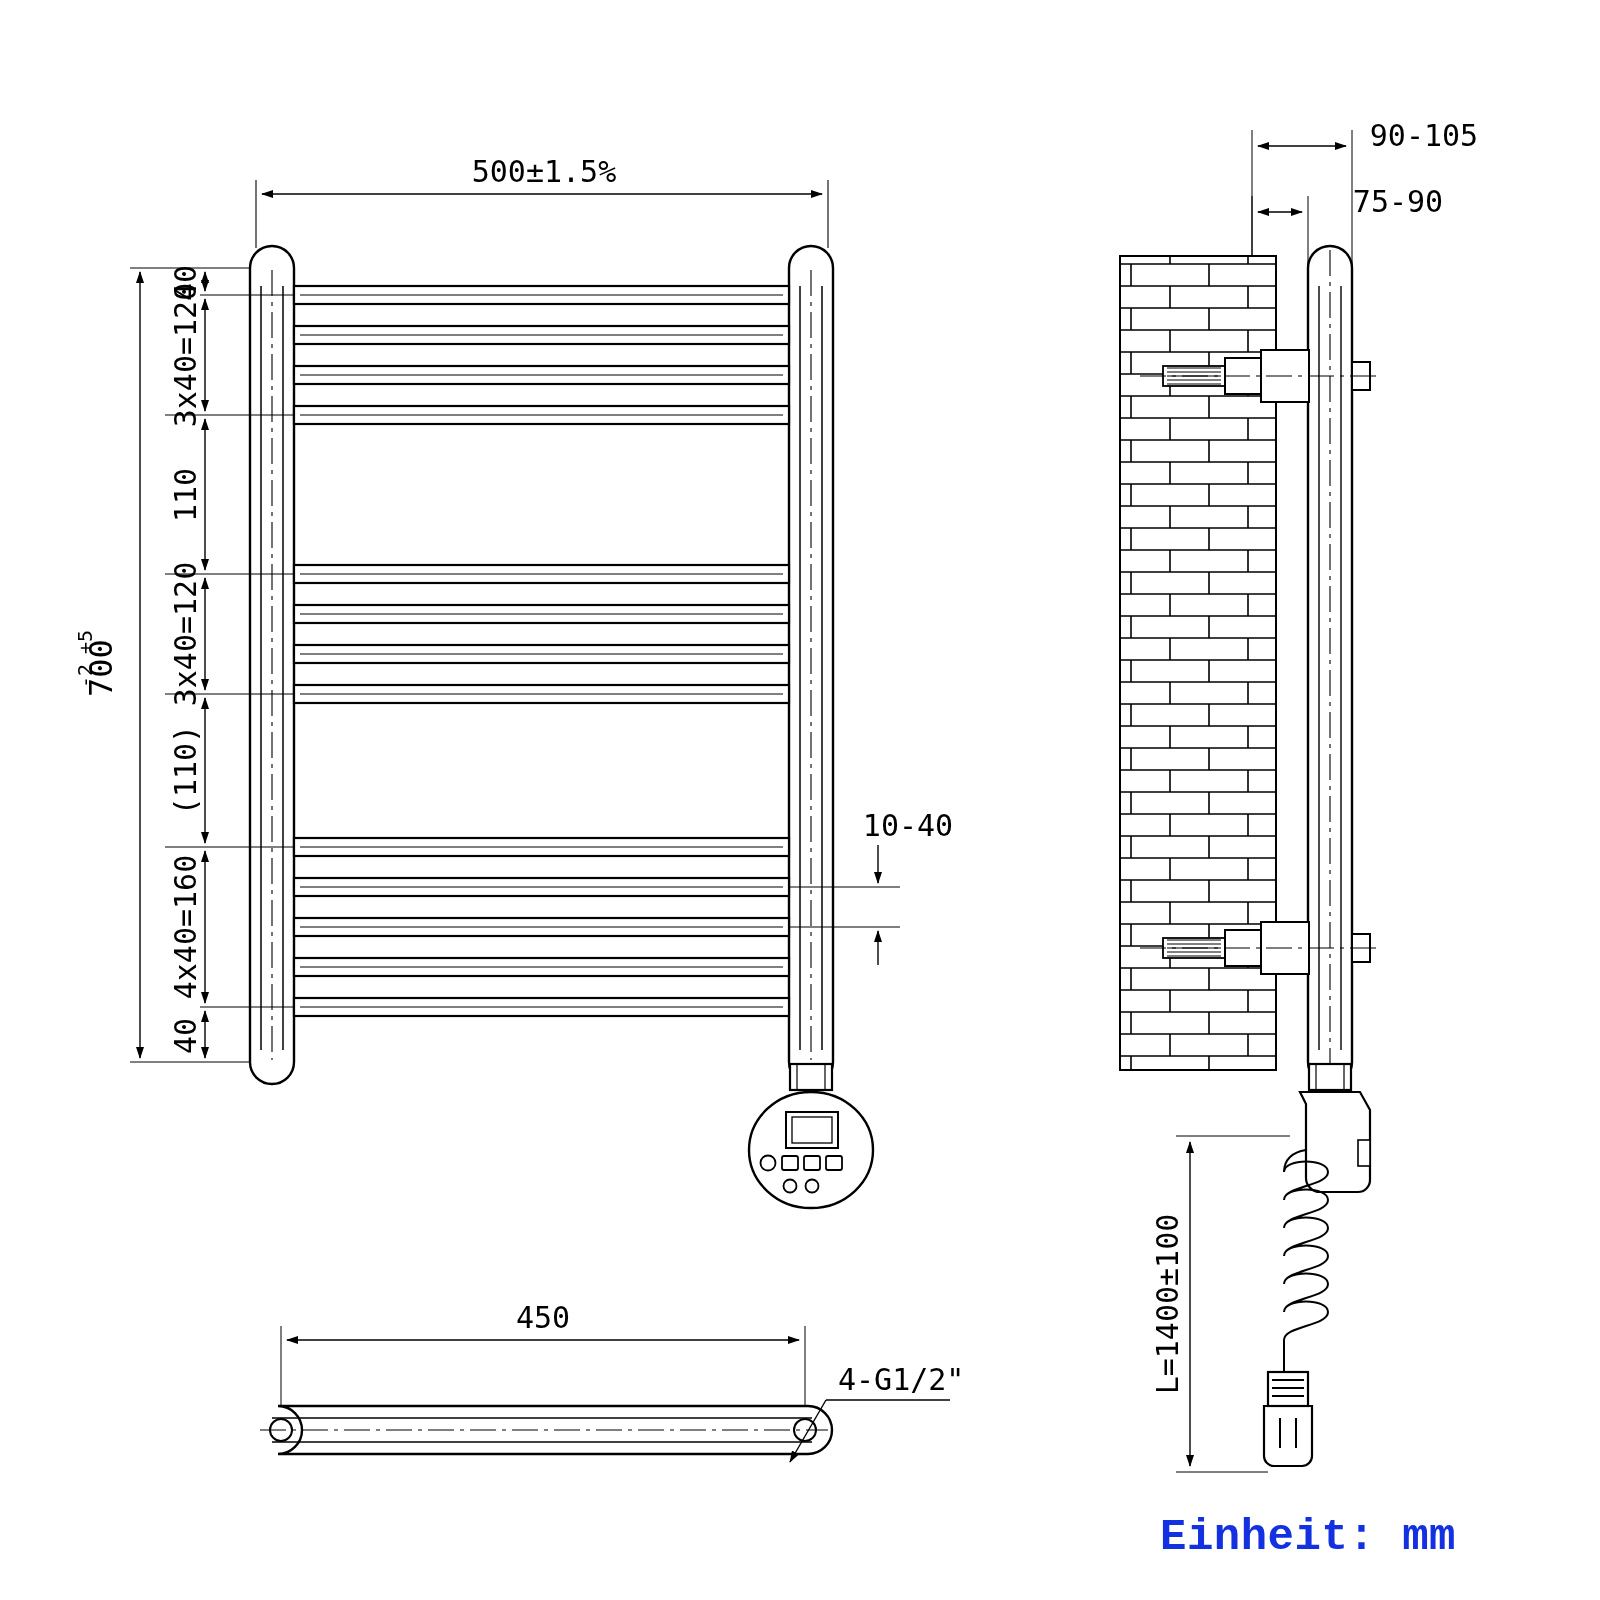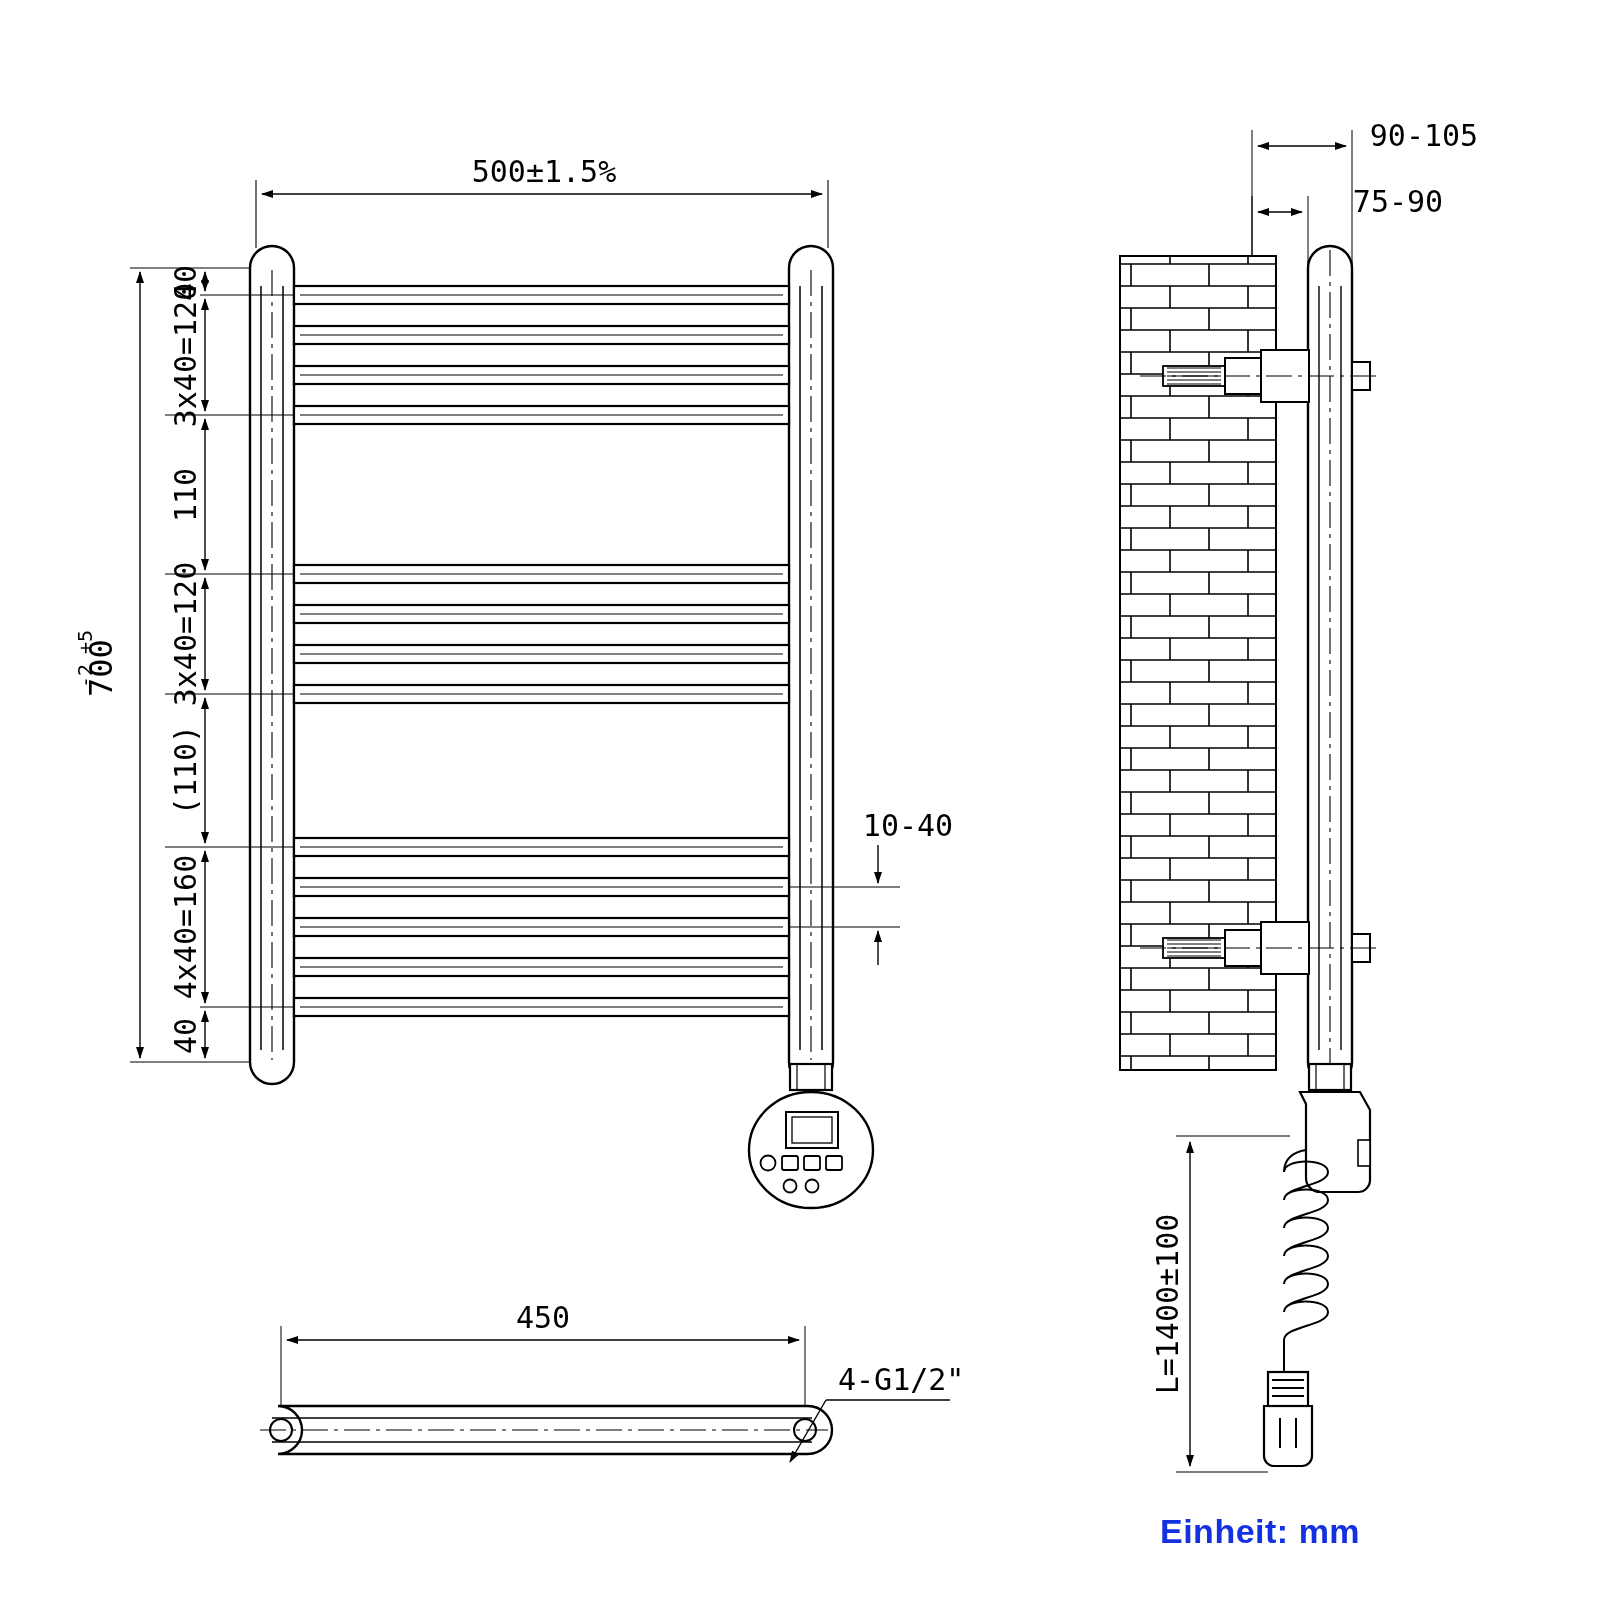--- a/index.html
+++ b/index.html
@@ -19,23 +19,23 @@
     left: 0; top: 0;
     width: 1600px;
     height: 1600px;
   }
   svg { display: block; }
   .unit-label {
     position: absolute;
     left: 1160px;
     top: 1512px;
     color: #1331e0;
-    font-family: Liberation Sans, sans-serif;
+    font-family: Liberation Mono, monospace;
     font-weight: bold;
-    font-size: 34px;
+    font-size: 44px;
     letter-spacing: 0.5px;
     white-space: nowrap;
   }
   .unit-label .u-val { font-weight: bold; }
   text {
     font-family: "DejaVu Sans Mono", "Liberation Mono", monospace;
     fill: #000;
   }
 </style>
 </head>

